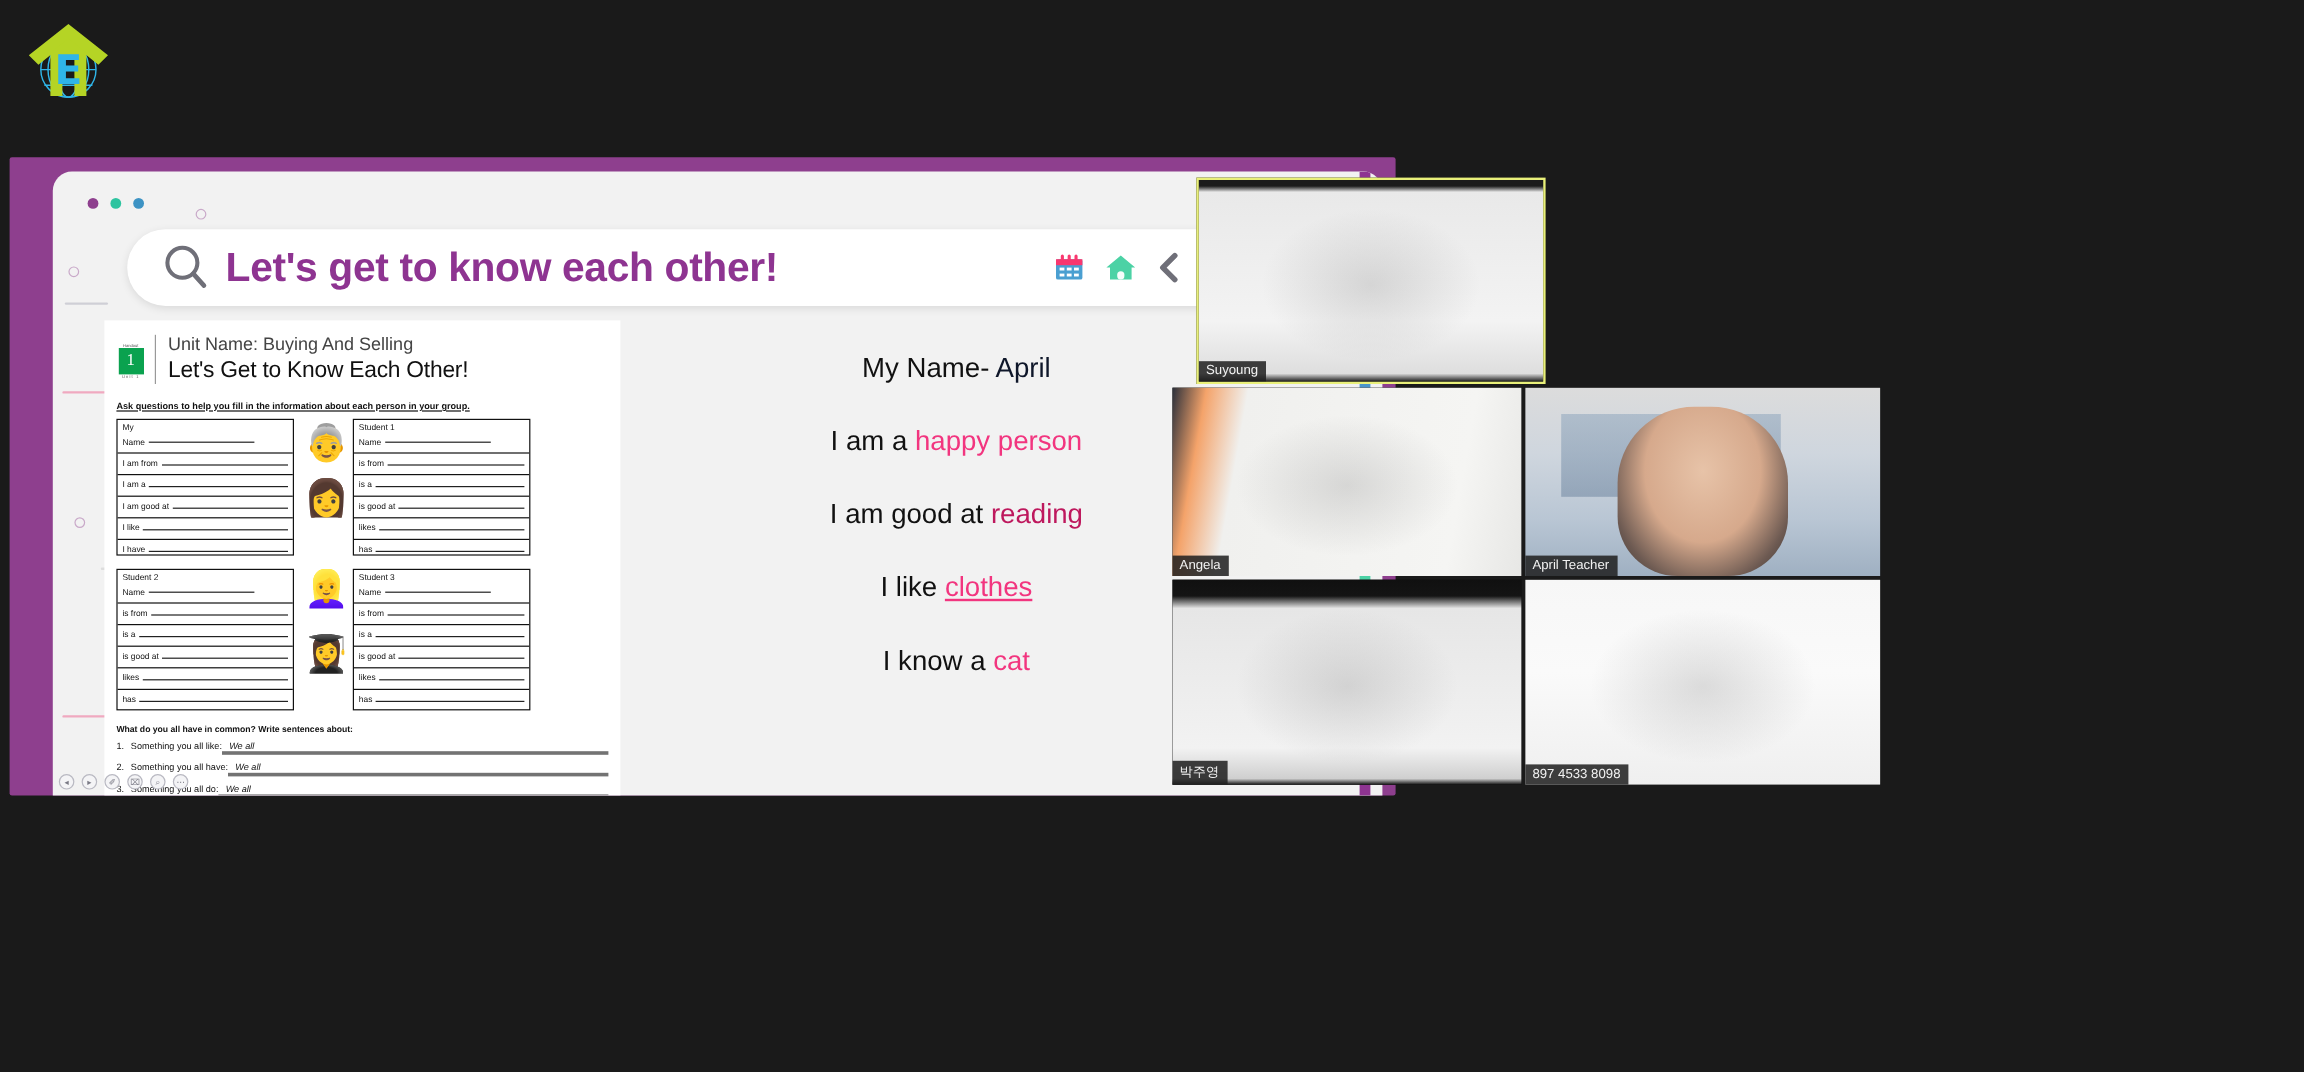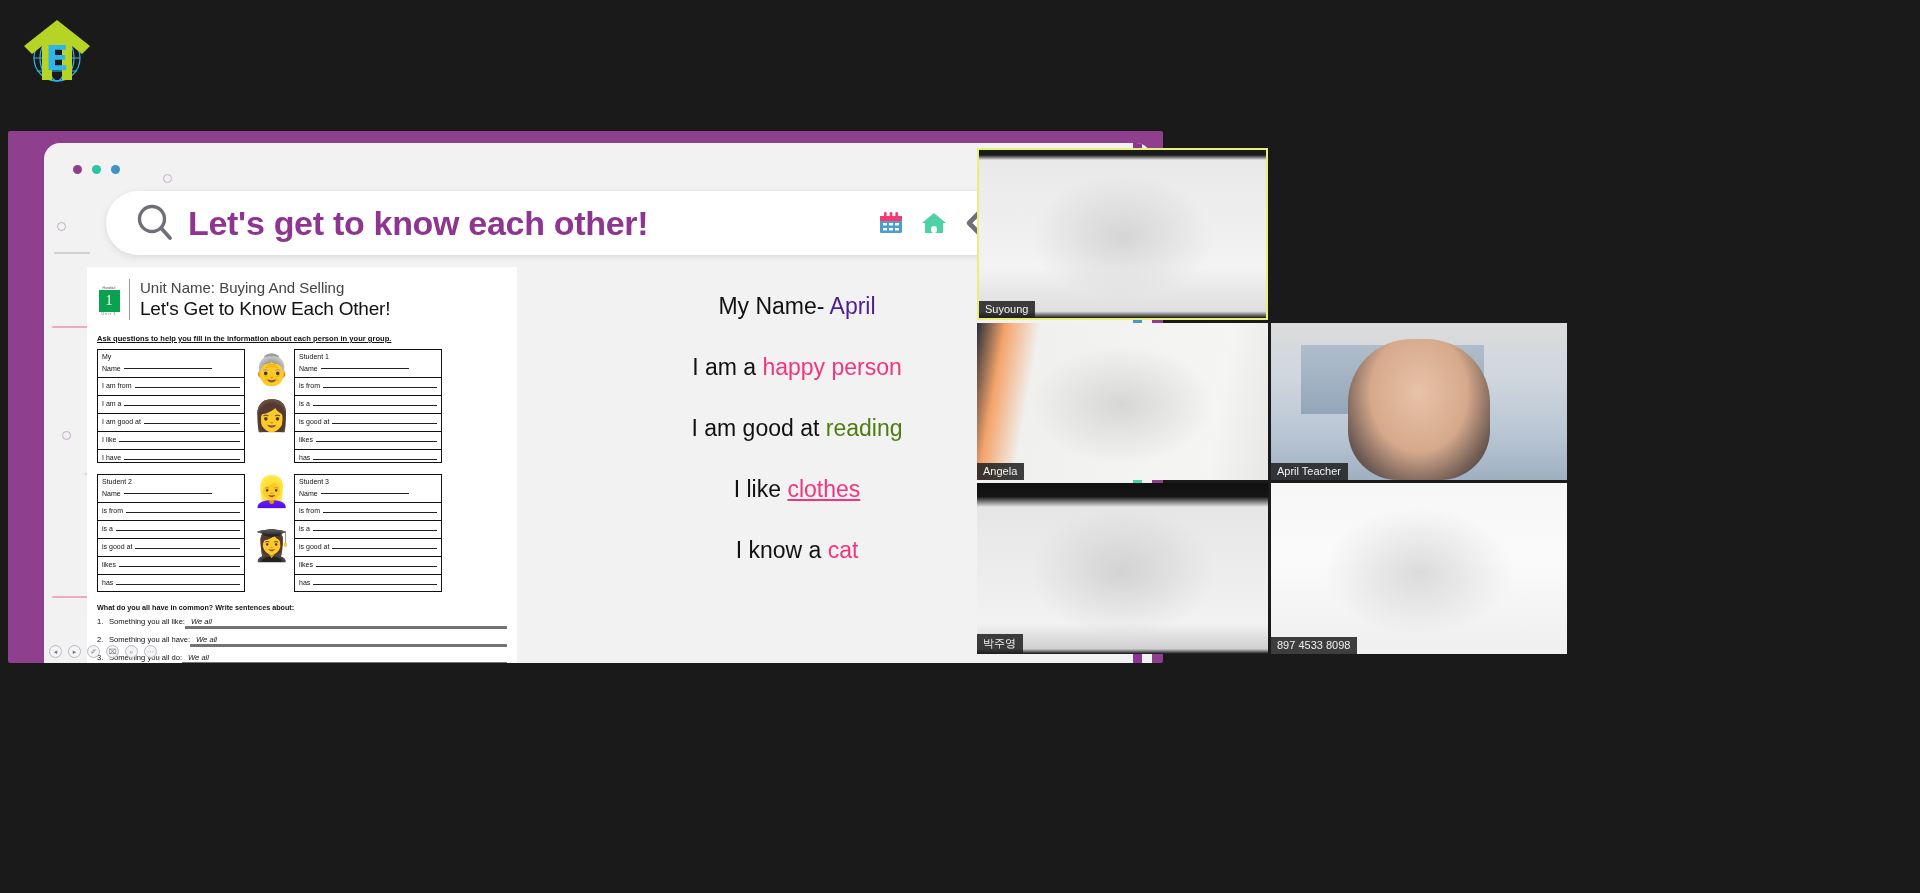--- a/index.html
+++ b/index.html
@@ -431,23 +431,23 @@
                 <div class="ws-cq">
                   <span class="num">3.</span>
                   <span class="qt">Something you all do:</span>
                   <span class="ans">We all</span>
                 </div>
               </div>
           </div>
         </div>
 
         <div id="sentences">
-            <div class="sent"><span>My Name- </span><span class="hl" style="color: #4c1d95; text-align: center;">April</span></div>
+            <div class="sent"><span>My Name- </span><span class="hl" style="color: #0f172a; text-align: center;">April</span></div>
             <div class="sent"><span>I am a </span><span class="hl" style="color: rgb(242, 53, 127);">happy person</span></div>
-            <div class="sent"><span>I am good at </span><span class="hl" style="color: #4d7c0f;">reading</span></div>
+            <div class="sent"><span>I am good at </span><span class="hl" style="color: #be185d;">reading</span></div>
             <div class="sent"><span>I like </span><span class="hl" style="color: rgb(242, 53, 127); text-decoration: underline;">clothes</span></div>
             <div class="sent"><span>I know a </span><span class="hl" style="color: rgb(242, 53, 127);">cat</span></div>
           </div>
       </div>
 
       <div id="day-strip">
           <div class="day-seg" style="height: 104px;">
             <span class="bar" style="background: rgb(142, 52, 145);"></span>
             <span class="ltr" style="color: rgb(142, 52, 145);">M</span>
           </div>
@@ -474,21 +474,21 @@
           <span class="tool-btn">▸</span>
           <span class="tool-btn">✐</span>
           <span class="tool-btn">⌧</span>
           <span class="tool-btn">⌕</span>
           <span class="tool-btn">⋯</span>
         </div>
     </div>
   </div>
 
   <div id="video-grid">
-      <div class="vtile t1 active" style="border-color: rgb(233, 240, 122);">
+      <div class="vtile t1 active" style="border-color: rgb(233, 240, 122); margin-left: 20px;">
         <div class="feed" style="background: linear-gradient(rgb(27, 27, 27) 0%, rgb(27, 27, 27) 3%, rgb(233, 233, 233) 6%, rgb(243, 243, 243) 70%, rgb(222, 222, 222) 96%, rgb(27, 27, 27) 100%);"></div>
         <div class="wash-person" style="background: radial-gradient(44% 52% at 50% 52%, rgba(150, 150, 150, 0.3) 0%, rgba(255, 255, 255, 0) 72%);"></div>
         <div class="vname">Suyoung</div>
       </div>
       <div class="vtile t3">
         <div class="feed" style="background: linear-gradient(100deg, rgb(42, 47, 58) 0%, rgb(244, 163, 106) 9%, rgb(240, 240, 238) 20%, rgb(245, 245, 243) 80%, rgb(231, 231, 229) 100%);"></div>
         <div class="wash-person" style="background: radial-gradient(44% 52% at 50% 52%, rgba(150, 150, 150, 0.3) 0%, rgba(255, 255, 255, 0) 72%);"></div>
         <div class="vname">Angela</div>
       </div>
       <div class="vtile t4">

